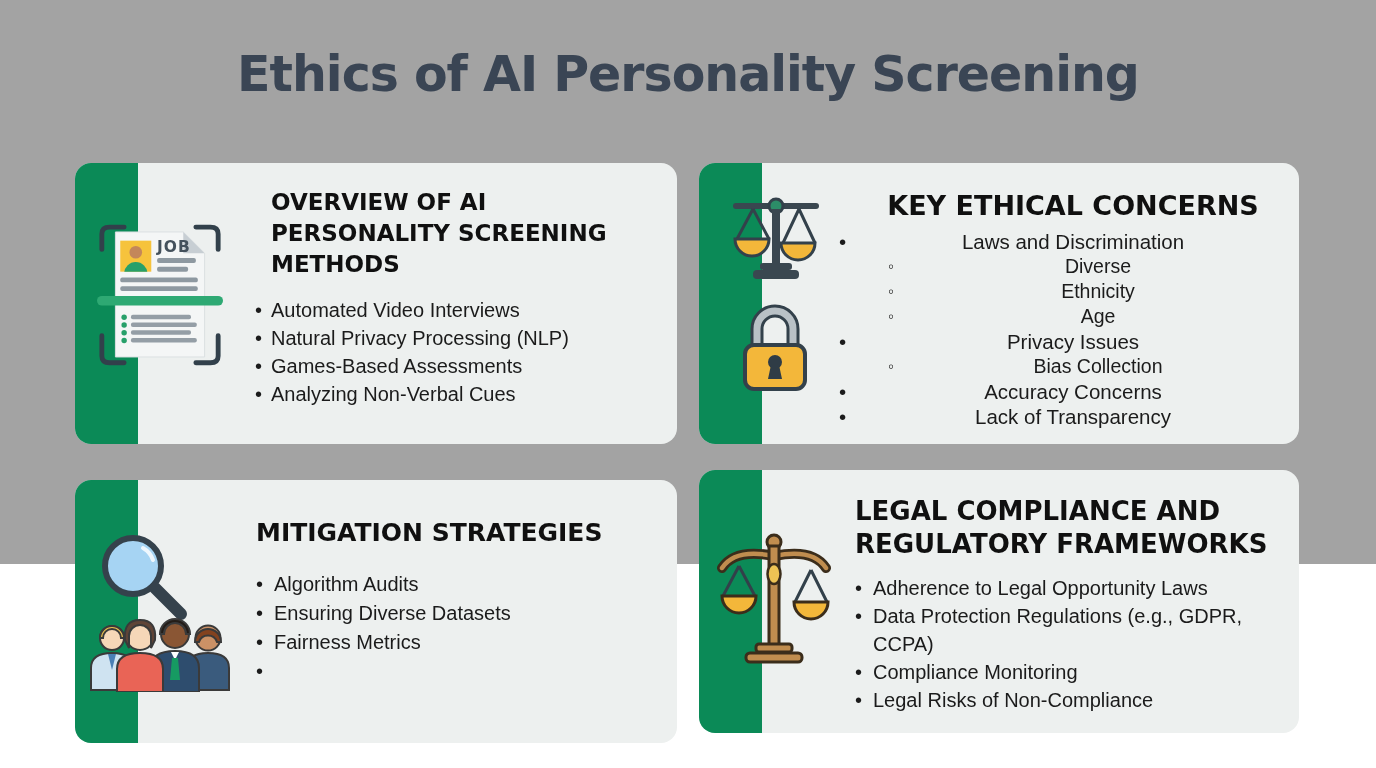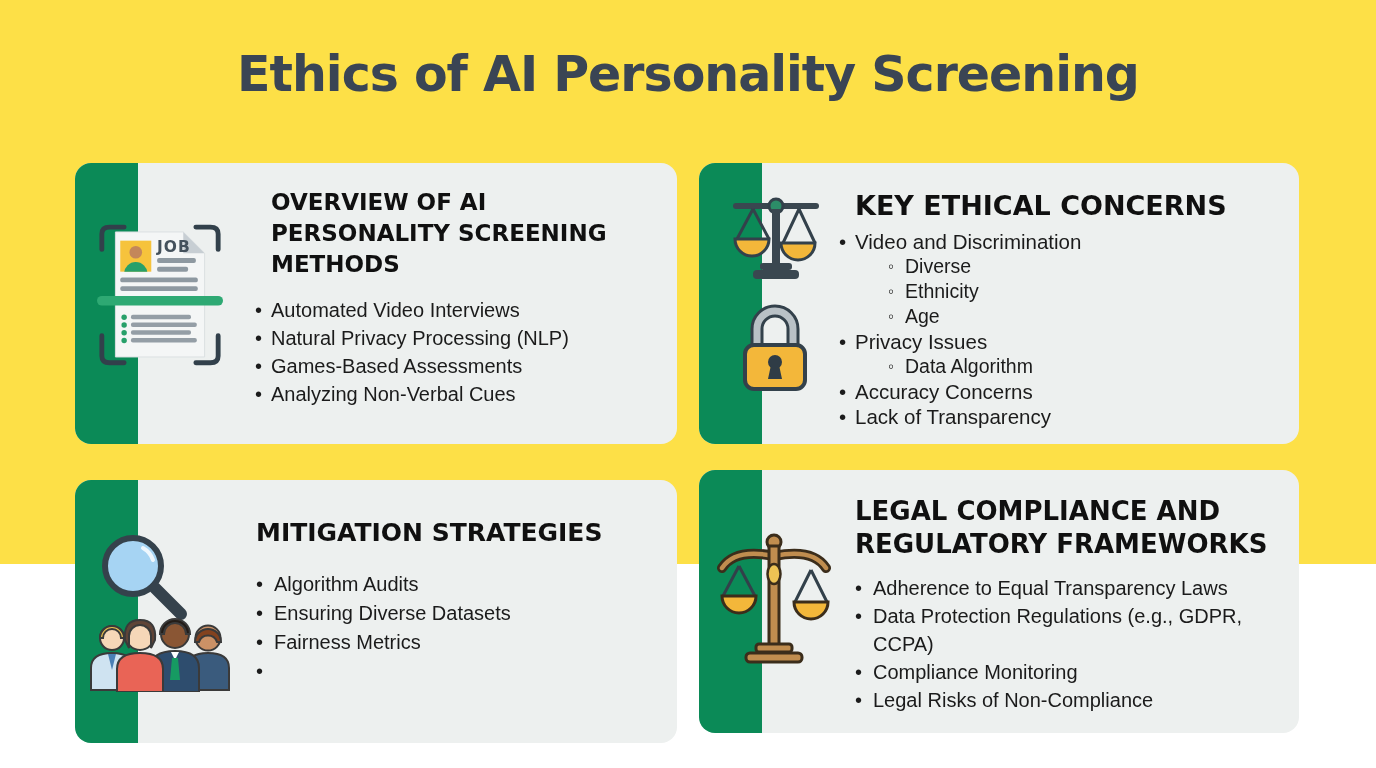--- a/index.html
+++ b/index.html
@@ -1,28 +1,28 @@
 <!DOCTYPE html>
 <html><head>
 <meta charset="utf-8">
 <style>
   * { margin:0; padding:0; box-sizing:border-box; }
   html,body { width:1376px; height:768px; background:#ffffff; overflow:hidden;
               font-family:"Liberation Sans", sans-serif; }
-  .canvas { position:relative; width:1376px; height:564px; background:#fde047; }
+  .canvas { position:relative; width:1376px; height:564px; background:#a3a3a3; }
 
   .page-title {
     position:absolute; top:46px; left:0; width:100%;
     text-align:center; font-family:"DejaVu Sans","Liberation Sans",sans-serif;
     font-weight:bold; font-size:49px; letter-spacing:-1px; color:#3a4554;
   }
 
   .card { position:absolute; background:#edf0ef; border-radius:16px; }
   #card-overview   { left:75px;  top:163px; width:602px; height:281px; }
-  #card-ethics     { left:699px; top:163px; width:600px; height:281px; }
+  #card-ethics     { left:699px; top:163px; width:600px; height:281px;text-align:center; }
   #card-mitigation { left:75px;  top:480px; width:602px; height:263px; }
   #card-legal      { left:699px; top:470px; width:600px; height:263px; }
 
   .stripe { position:absolute; left:0; top:0; bottom:0; width:63px;
             background:#0b8a57; border-radius:16px 0 0 16px; }
 
   .icon-wrap { position:absolute; line-height:0; }
   #card-overview  .icon-wrap  { left:22px; top:56px; }
   #card-ethics    .icon-scale { left:30px; top:34px; }
   #card-ethics    .icon-lock  { left:44px; top:138px; }
@@ -151,26 +151,26 @@
         <path d="M14,48 V28 a18,18 0 0 1 36,0 V48" fill="none" stroke="#33414b" stroke-width="13"></path>
         <path d="M14,48 V28 a18,18 0 0 1 36,0 V48" fill="none" stroke="#b9c1c6" stroke-width="7"></path>
         <rect x="2" y="44" width="60" height="44" rx="9" fill="#f3b73a" stroke="#33414b" stroke-width="4"></rect>
         <circle cx="32" cy="61" r="7" fill="#2f3c46"></circle>
         <path d="M28,64 L25,78 H39 L36,64 Z" fill="#2f3c46"></path>
       </svg>
     </div>
     <div class="content outdent">
       <h2 class="card-title">KEY ETHICAL CONCERNS</h2>
       <ul class="bullets">
-          <li class="b-main"><span class="mk">•</span><span class="tx">Video and Discrimination</span></li>
+          <li class="b-main"><span class="mk">•</span><span class="tx">Laws and Discrimination</span></li>
           <li class="b-sub"><span class="mk">◦</span><span class="tx">Diverse</span></li>
           <li class="b-sub"><span class="mk">◦</span><span class="tx">Ethnicity</span></li>
           <li class="b-sub"><span class="mk">◦</span><span class="tx">Age</span></li>
           <li class="b-main"><span class="mk">•</span><span class="tx">Privacy Issues</span></li>
-          <li class="b-sub"><span class="mk">◦</span><span class="tx">Data Algorithm</span></li>
+          <li class="b-sub"><span class="mk">◦</span><span class="tx">Bias Collection</span></li>
           <li class="b-main"><span class="mk">•</span><span class="tx">Accuracy Concerns</span></li>
           <li class="b-main"><span class="mk">•</span><span class="tx">Lack of Transparency</span></li>
         </ul>
     </div>
   </section>
 
   <section class="card" id="card-mitigation">
     <div class="stripe"></div>
     <div class="icon-wrap">
       <svg width="142" height="166" viewBox="0 0 142 166">
@@ -233,21 +233,21 @@
         <rect x="52" y="14" width="10" height="100" fill="#c08d4f" stroke="#3b2d1b" stroke-width="3"></rect>
         <ellipse cx="57" cy="42" rx="6.5" ry="10" fill="#eec354" stroke="#3b2d1b" stroke-width="2.5"></ellipse>
 
         <rect x="39" y="112" width="36" height="8" rx="3" fill="#c08d4f" stroke="#3b2d1b" stroke-width="3"></rect>
         <rect x="29" y="121" width="56" height="9" rx="4" fill="#c08d4f" stroke="#3b2d1b" stroke-width="3"></rect>
       </svg>
     </div>
     <div class="content">
       <h2 class="card-title">LEGAL COMPLIANCE AND REGULATORY FRAMEWORKS</h2>
       <ul class="bullets">
-          <li class="b-main"><span class="mk">•</span><span class="tx">Adherence to Equal Transparency Laws</span></li>
+          <li class="b-main"><span class="mk">•</span><span class="tx">Adherence to Legal Opportunity Laws</span></li>
           <li class="b-main"><span class="mk">•</span><span class="tx">Data Protection Regulations (e.g., GDPR, CCPA)</span></li>
           <li class="b-main"><span class="mk">•</span><span class="tx">Compliance Monitoring</span></li>
           <li class="b-main"><span class="mk">•</span><span class="tx">Legal Risks of Non-Compliance</span></li>
         </ul>
     </div>
   </section>
 
 </div>
 
 </body></html>

